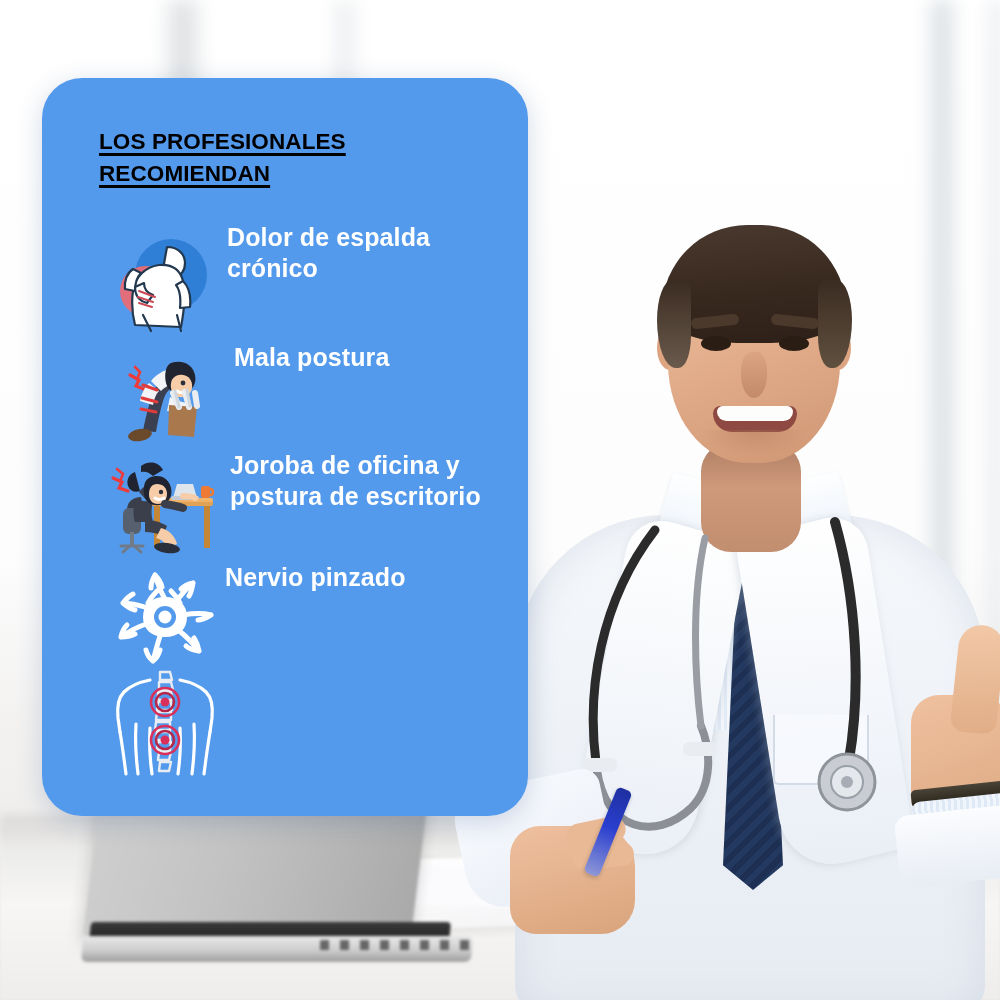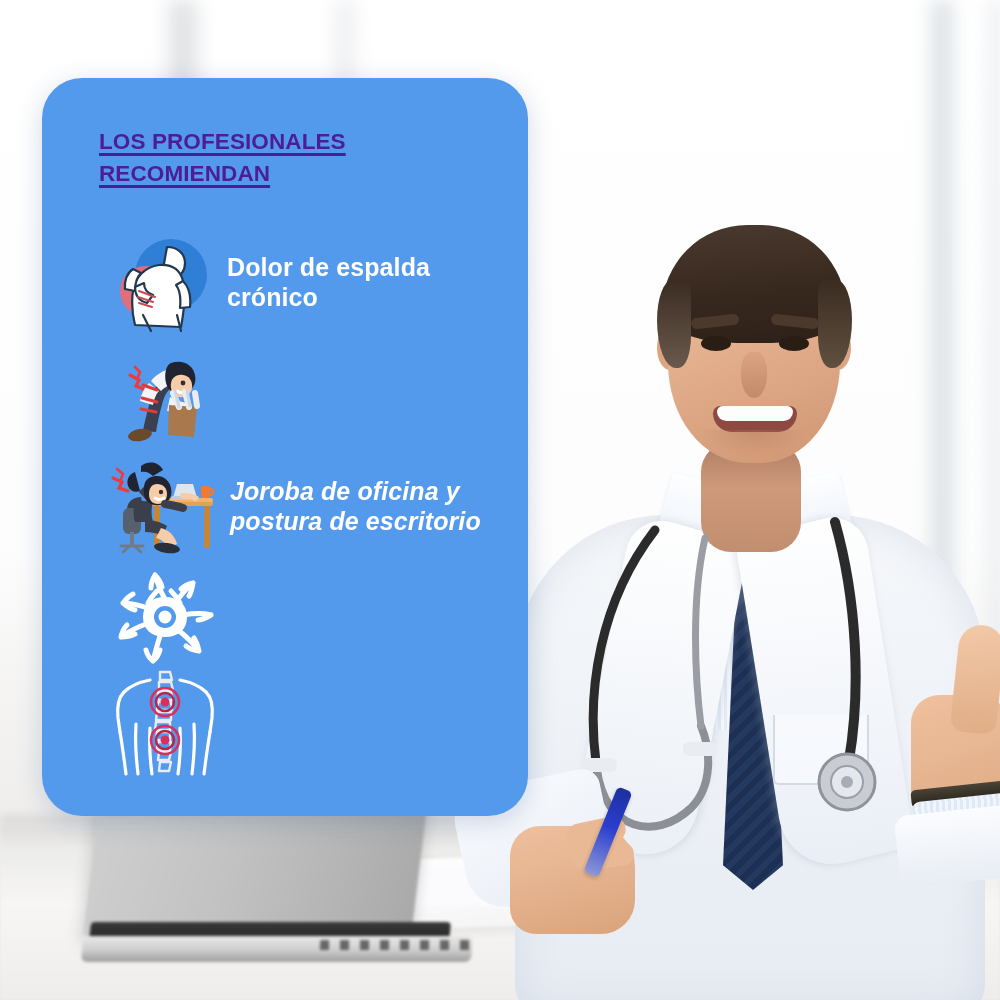--- a/index.html
+++ b/index.html
@@ -227,46 +227,46 @@
   .card {
     position:absolute; left:42px; top:78px; width:486px; height:738px;
     background:#549aec;
     border-radius:40px;
     box-shadow:0 6px 26px rgba(30,70,130,.20);
     overflow:hidden;
   }
 
   .card-title {
     position:absolute; left:57px; top:48px; width:400px;
-    color:#4c1d95; font-weight:bold; font-size:22.5px; line-height:1.42;
+    color:#000000; font-weight:bold; font-size:22.5px; line-height:1.42;
     letter-spacing:.1px;
   }
   .card-title span { text-decoration:underline; text-underline-offset:4px; text-decoration-thickness:2.5px; }
 
   .list { position:absolute; left:0; top:148px; width:486px; }
 
-  .row { position:relative; display:flex; align-items:center; }
+  .row { position:relative; display:flex; align-items:flex-start; }
   .row .ico { position:absolute; width:110px; height:110px; display:flex; align-items:center; justify-content:center; }
   .row .txt {
     color:#ffffff; font-weight:bold; font-size:25px; line-height:1.22;
     letter-spacing:.1px;
   }
 
   
   #row-0 { height:116px; }
   #row-0 .ico { left:66px; top:2px; }
   #row-0 .txt { margin-left:185px; margin-top:-4px; width:290px; }
 
   #row-1 { height:108px; }
   #row-1 .ico { left:68px; top:0px; }
   #row-1 .txt { margin-left:192px; width:290px; }
 
   #row-2 { height:112px; }
   #row-2 .ico { left:64px; top:0px; }
-  #row-2 .txt { margin-left:188px; width:300px;font-style:italic; }
+  #row-2 .txt { margin-left:188px; width:300px; }
 
   #row-3 { height:104px; }
   #row-3 .ico { left:68px; top:0px; }
   #row-3 .txt { margin-left:183px; width:290px; }
 
   #row-4 { height:140px; }
   #row-4 .ico { left:68px; top:2px; }
   #row-4 .txt { margin-left:181px; margin-top:-2px; width:300px; }
 
   svg { display:block; overflow:visible; }
@@ -394,20 +394,21 @@
           <path d="M58 18 c12-4 22 2 24 12 2 9-3 16-11 18 -9 2-16-2-18-10 -2-9 0-18 5-20 z" fill="#1f2430"></path>
           <path d="M66 30 c7-1 12 3 13 9 1 7-3 12-9 13 -7 1-11-3-12-9 -1-7 2-12 8-13 z" fill="#f6cda8"></path>
           <path d="M64 46 c3 2 7 2 10 0" stroke="#fff" stroke-width="3" fill="none" stroke-linecap="round"></path>
           <circle cx="70" cy="38" r="2.4" fill="#2a2f3c"></circle>
           <path d="M57 52 c7 4 14 6 20 6 l1 10 -24-2 z" fill="#f2f4f7"></path>
           <path d="M56 60 l28 2 -3 30 -26-2 z" fill="#a9784c"></path>
           <path d="M60 48 l6 14 m6-15 l4 15 m6-14 l2 13" stroke="#e9edf2" stroke-width="6" stroke-linecap="round"></path>
           <path d="M62 46 l4 16 m8-17 l3 16" stroke="#cfd6de" stroke-width="3" stroke-linecap="round"></path>
         </svg>
       </div>
+      <div class="txt">Mala postura</div>
     </div>
 
     <div class="row" id="row-2">
       <div class="ico">
         <svg width="112" height="106" viewBox="0 0 112 106">
           <path d="M8 26 l9 4 -3 6 9 3" stroke="#ee3a3a" stroke-width="3.2" fill="none" stroke-linecap="round"></path>
           <path d="M12 17 l6 5 -2 5" stroke="#ee3a3a" stroke-width="2.6" fill="none" stroke-linecap="round"></path>
           <rect x="46" y="48" width="62" height="6" rx="2" fill="#e0a256"></rect>
           <rect x="46" y="46" width="62" height="4" rx="2" fill="#f0b368"></rect>
           <rect x="49" y="54" width="6" height="42" fill="#c58735"></rect>
@@ -449,20 +450,21 @@
             <path d="M48 64 C44 76 42 84 40 92 M40 92 c4-3 6-7 7-11 M40 92 c-4-3-6-7-7-11"></path>
             <path d="M64 60 C74 68 80 74 86 82 M86 82 c-1-6-3-10-5-13 M86 82 c-6-1-10-2-13-5"></path>
             <path d="M70 46 C82 44 90 44 98 46 M98 46 c-5 3-9 5-13 5"></path>
             <path d="M44 22 c-4 4-7 8-9 12 M58 22 c4 4 7 8 9 12"></path>
           </g>
           <path d="M52 28 c14 0 22 8 22 20 0 12-8 20-22 20 -14 0-22-8-22-20 0-12 8-20 22-20 z" fill="#ffffff"></path>
           <circle cx="52" cy="48" r="11" fill="#549aec"></circle>
           <circle cx="52" cy="48" r="6.5" fill="#ffffff"></circle>
         </svg>
       </div>
+      <div class="txt">Nervio pinzado</div>
     </div>
 
     <div class="row" id="row-4">
       <div class="ico">
         <svg width="110" height="122" viewBox="0 0 110 122">
           <g fill="none" stroke="#ffffff" stroke-width="3.2" stroke-linecap="round" stroke-linejoin="round">
             <path d="M40 18 C30 20 20 24 14 30 C8 36 7 46 8 56 L10 70"></path>
             <path d="M70 18 C80 20 90 24 96 30 C102 36 103 46 102 56 L100 70"></path>
             <path d="M10 70 C12 82 14 96 16 112"></path>
             <path d="M100 70 C98 82 96 96 94 112"></path>

